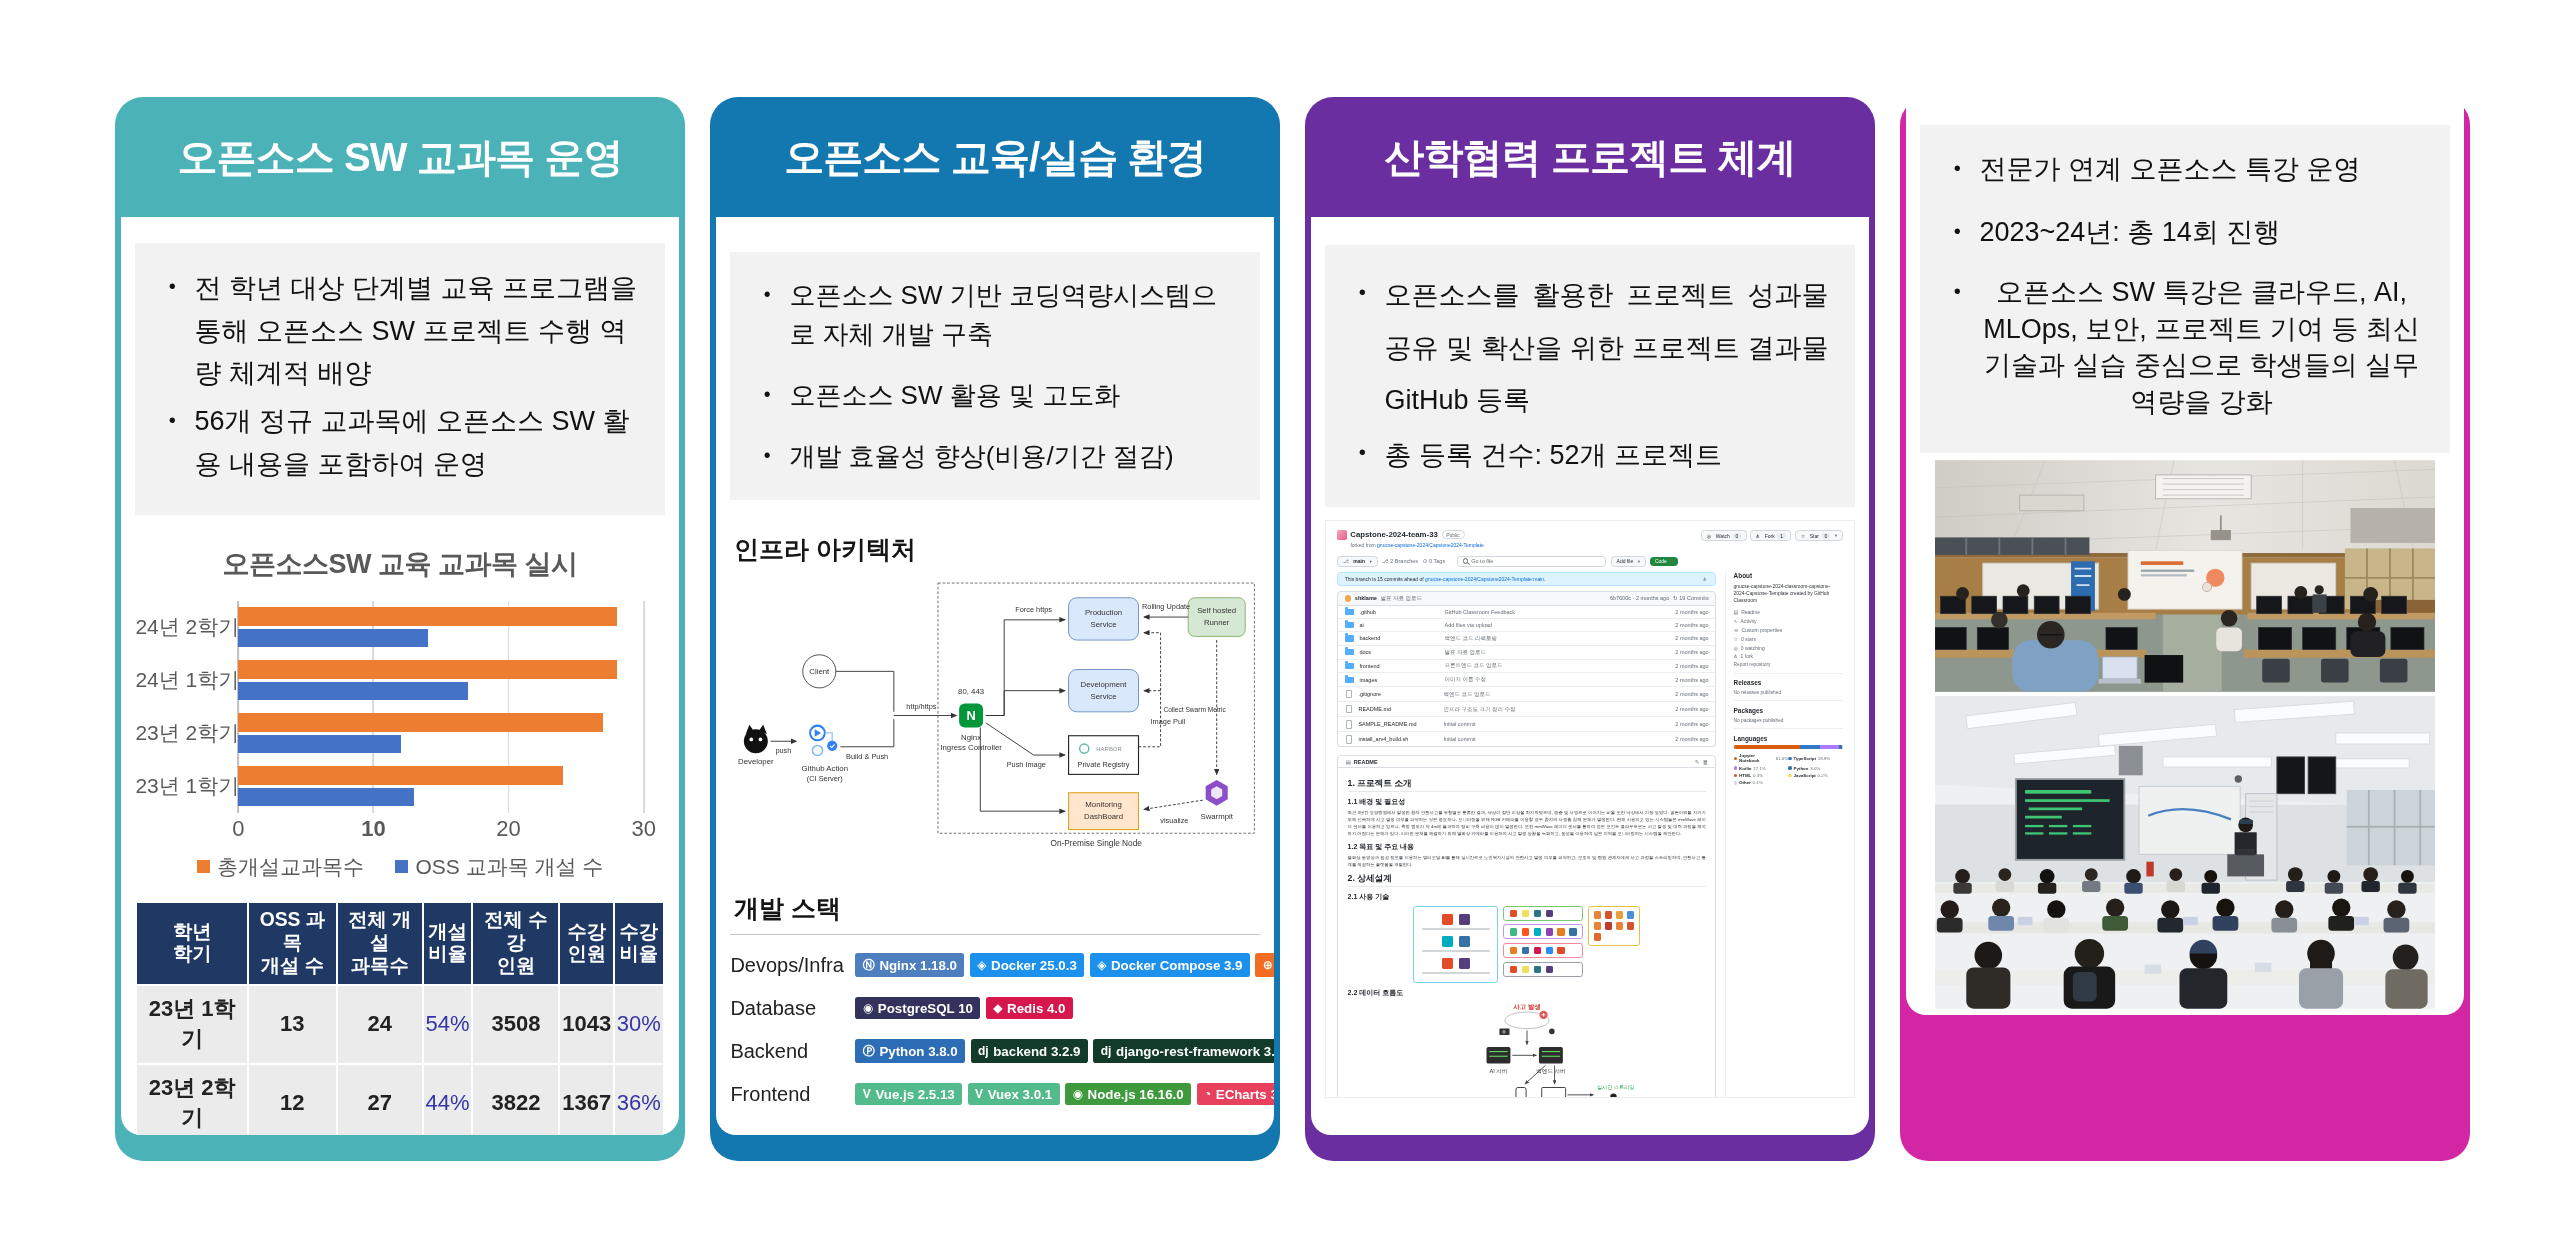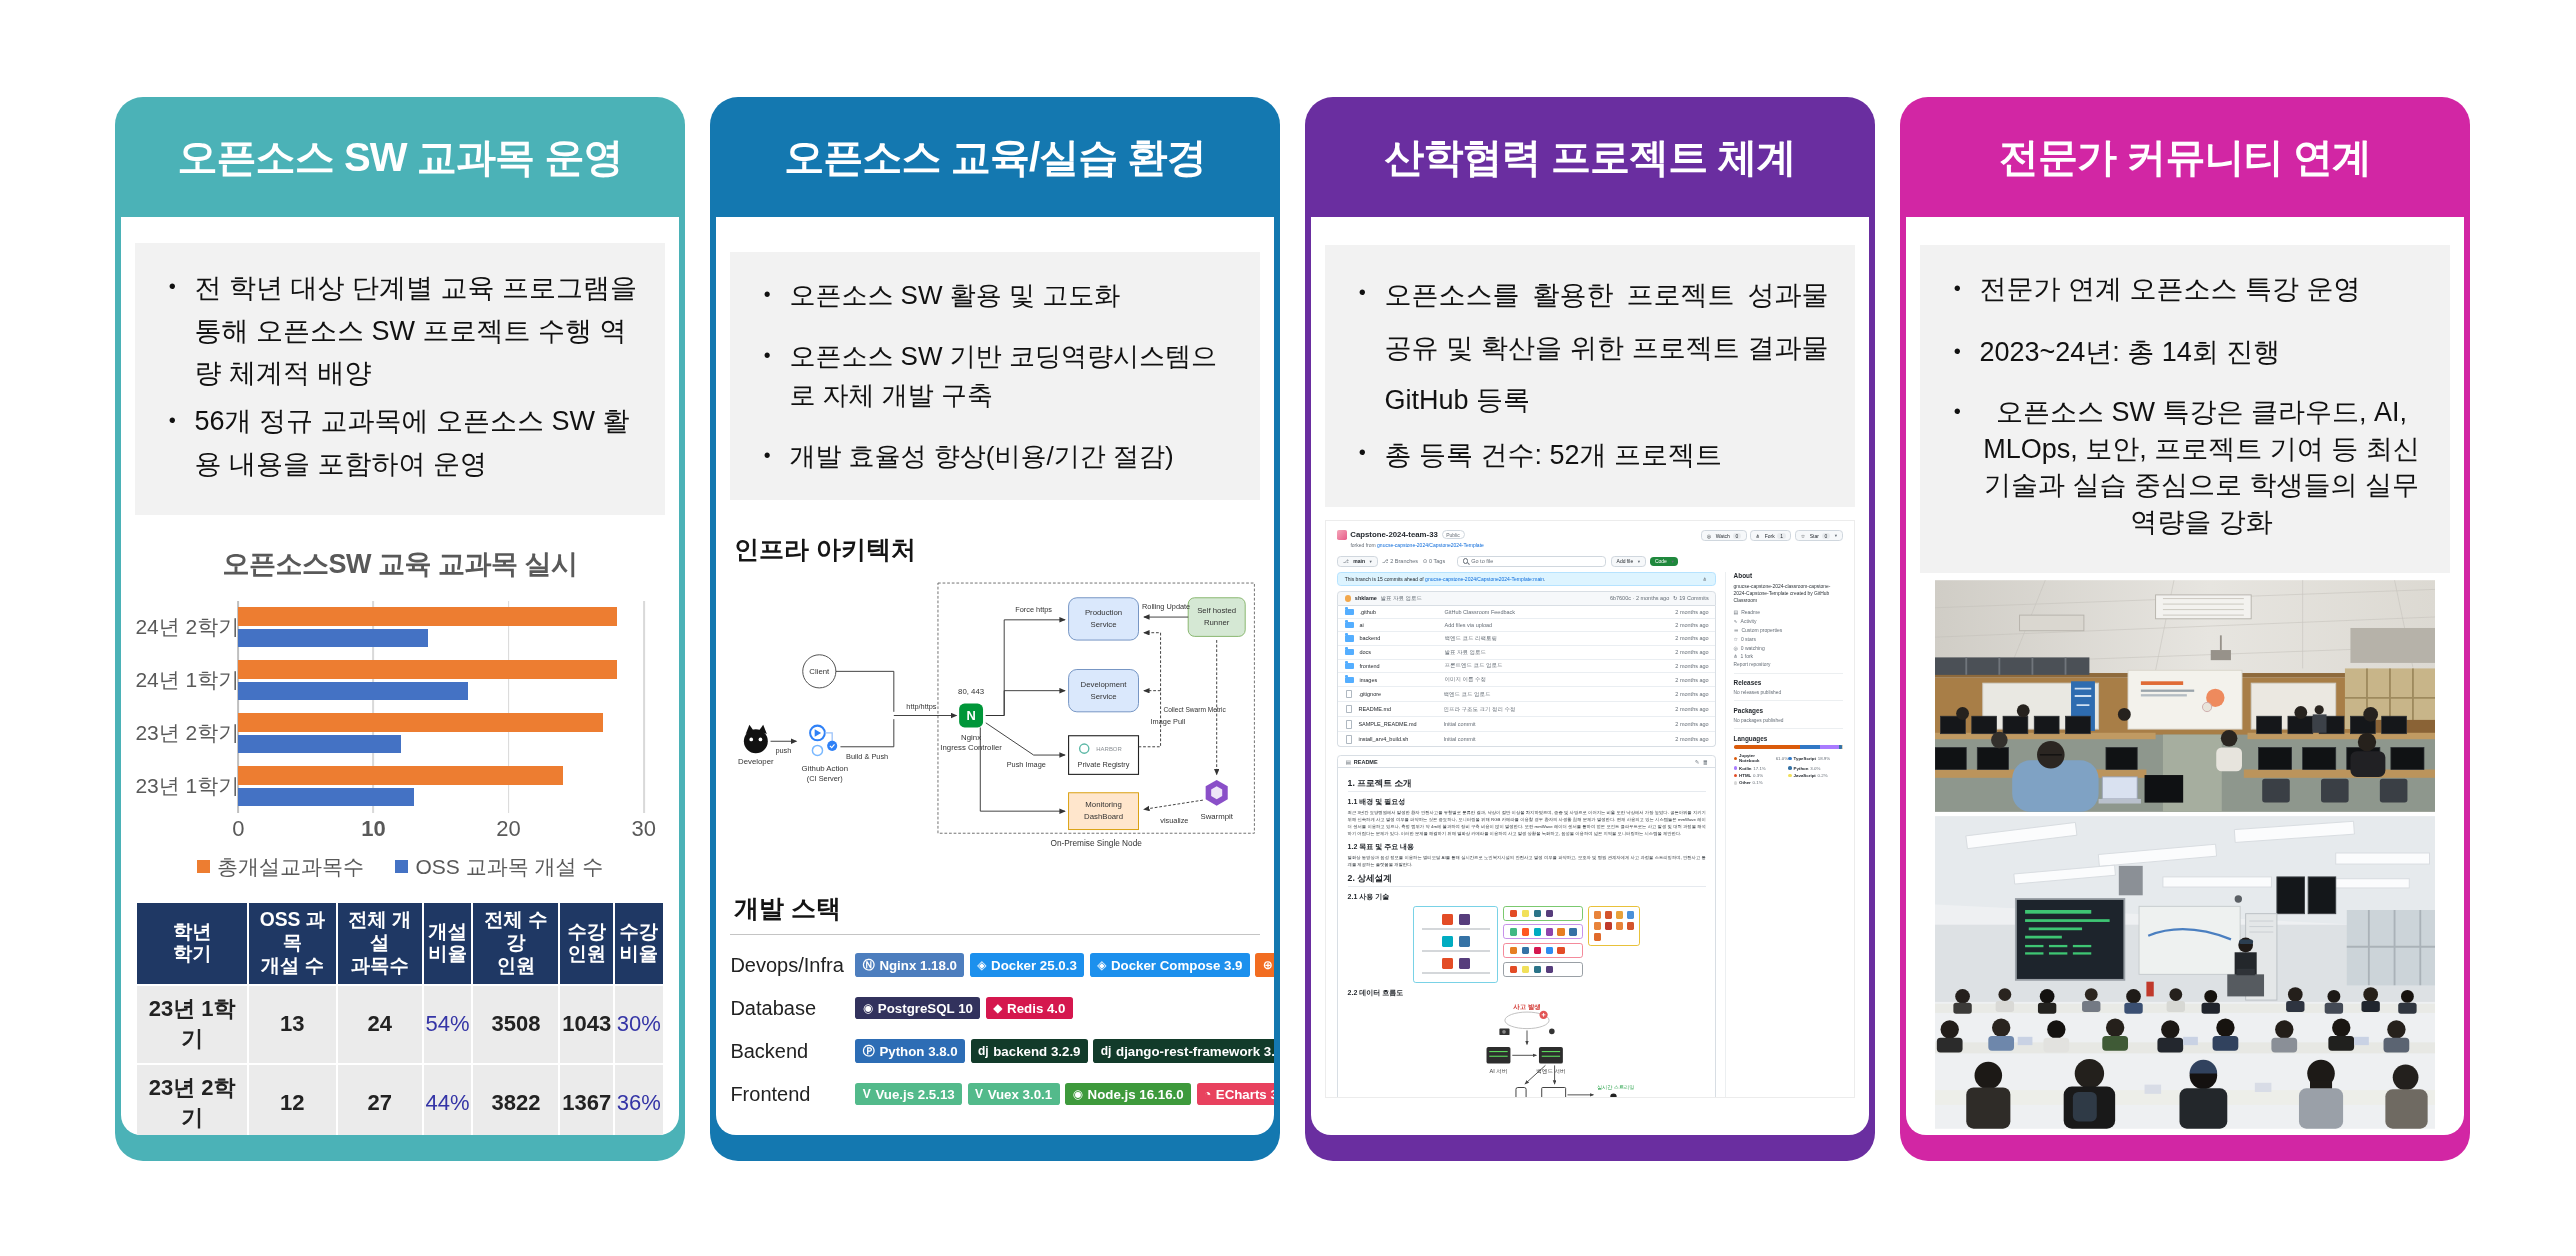--- a/index.html
+++ b/index.html
@@ -253,22 +253,22 @@
     </div>
   </section>
 
   <section class="panel p2" style="--accent: #1478B0;">
     <header class="panel-head">
       <h1>오픈소스 교육/실습 환경</h1>
     </header>
     <div class="panel-body">
       <div class="bullet-box">
         <ul>
+          <li>오픈소스 SW 기반 코딩역량시스템으로 자체 개발 구축</li>
           <li>오픈소스 SW 활용 및 고도화</li>
-          <li>오픈소스 SW 기반 코딩역량시스템으로 자체 개발 구축</li>
           <li>개발 효율성 향상(비용/기간 절감)</li>
         </ul>
       </div>
 
       <div class="sec-title">인프라 아키텍처</div>
 
       <svg class="infra-svg" width="530" height="287" viewBox="0 0 576 312">
         <defs>
           <marker id="ar" markerWidth="8" markerHeight="8" refX="6" refY="3" orient="auto">
               <path d="M0,0L7,3L0,6z" fill="#333"></path>
@@ -772,23 +772,20 @@
                   <span class="lpct">0.1%</span>
                 </span>
               </div>
           </div>
         </div>
       </div>
     </div>
   </section>
 
   <section class="panel p4" style="--accent: #D226A4;">
-    <header class="panel-head">
-      <h1>전문가 커뮤니티 연계</h1>
-    </header>
     <div class="panel-body">
       <div class="bullet-box">
         <ul>
           <li>전문가 연계 오픈소스 특강 운영</li>
           <li>2023~24년:  총 14회 진행</li>
           <li class="tight">오픈소스 SW 특강은   클라우드, AI, MLOps, 보안, 프로젝트 기여 등 최신 기술과 실습 중심으로 학생들의 실무 역량을 강화</li>
         </ul>
       </div>
 
       <svg class="photo photo1" viewBox="0 0 544 252" height="232">

